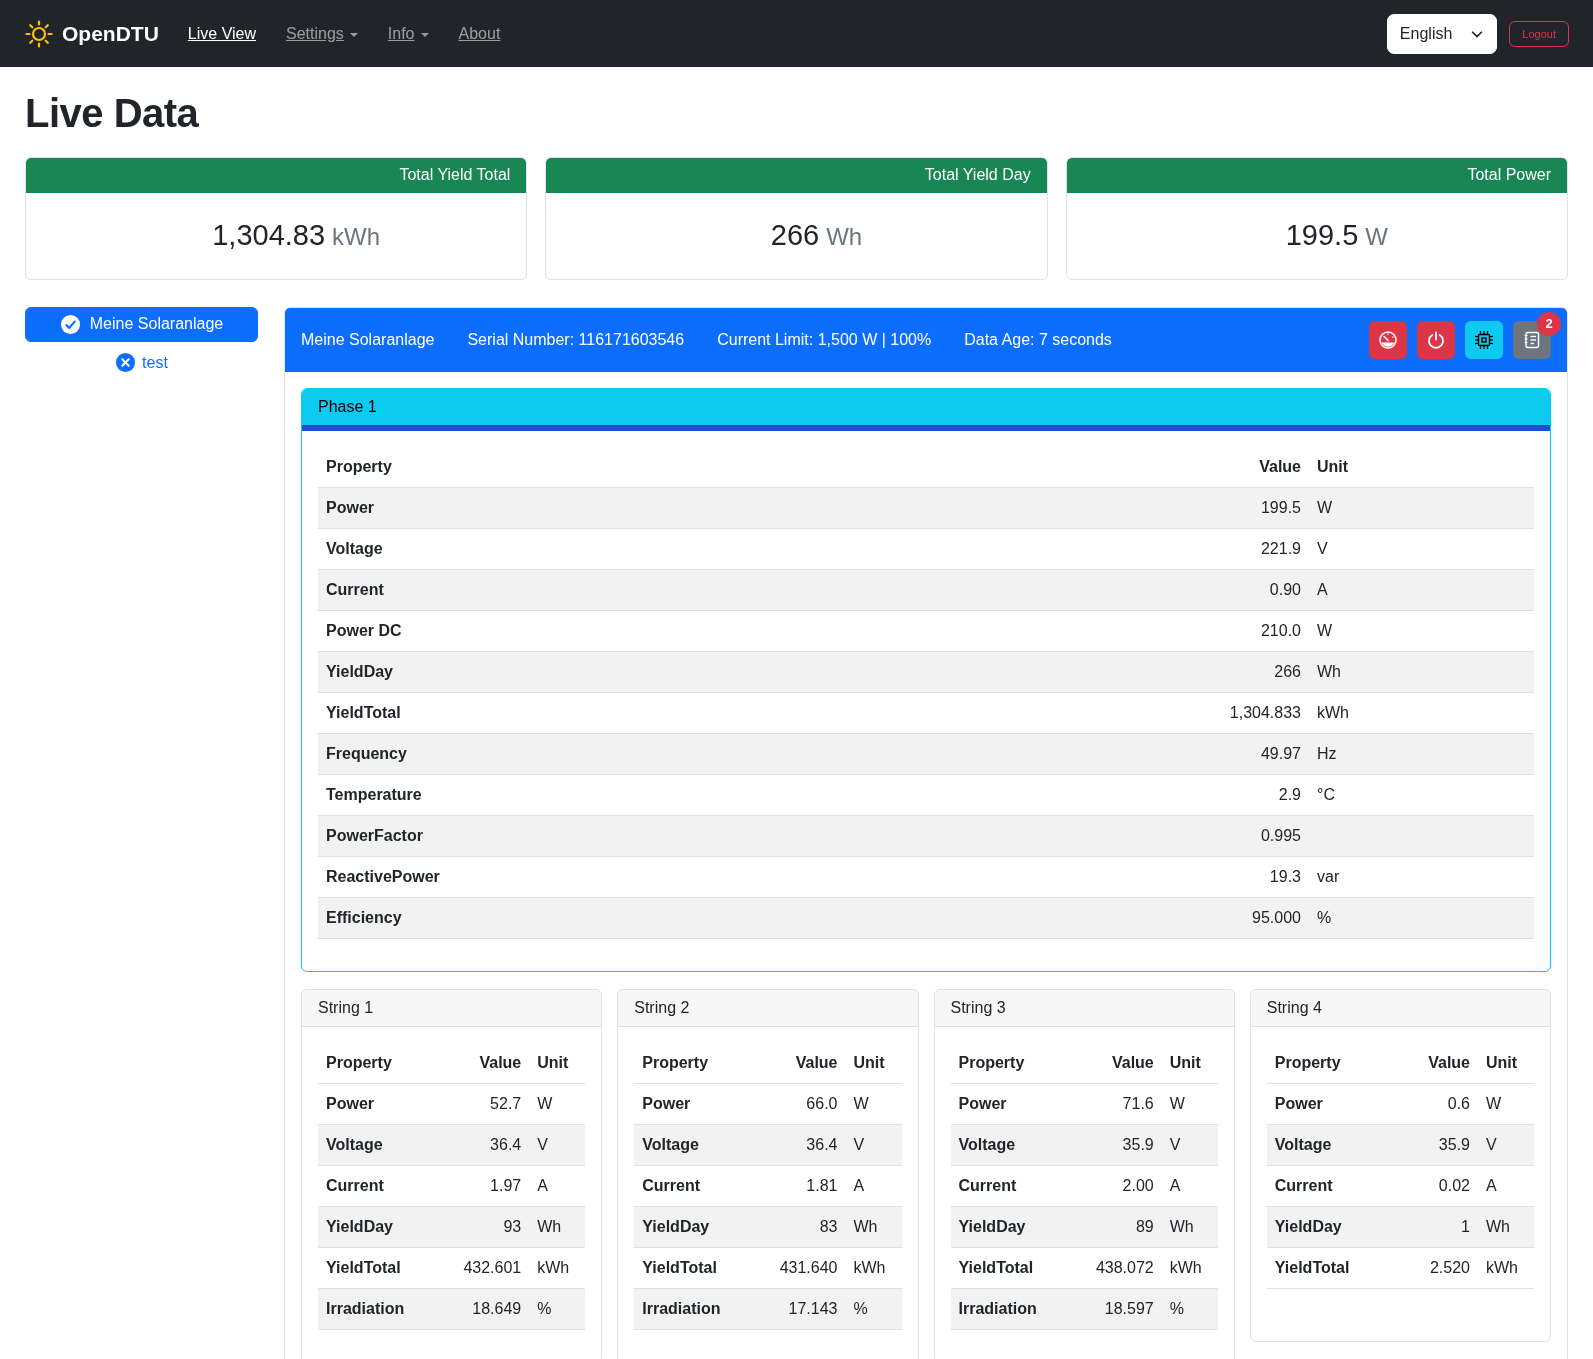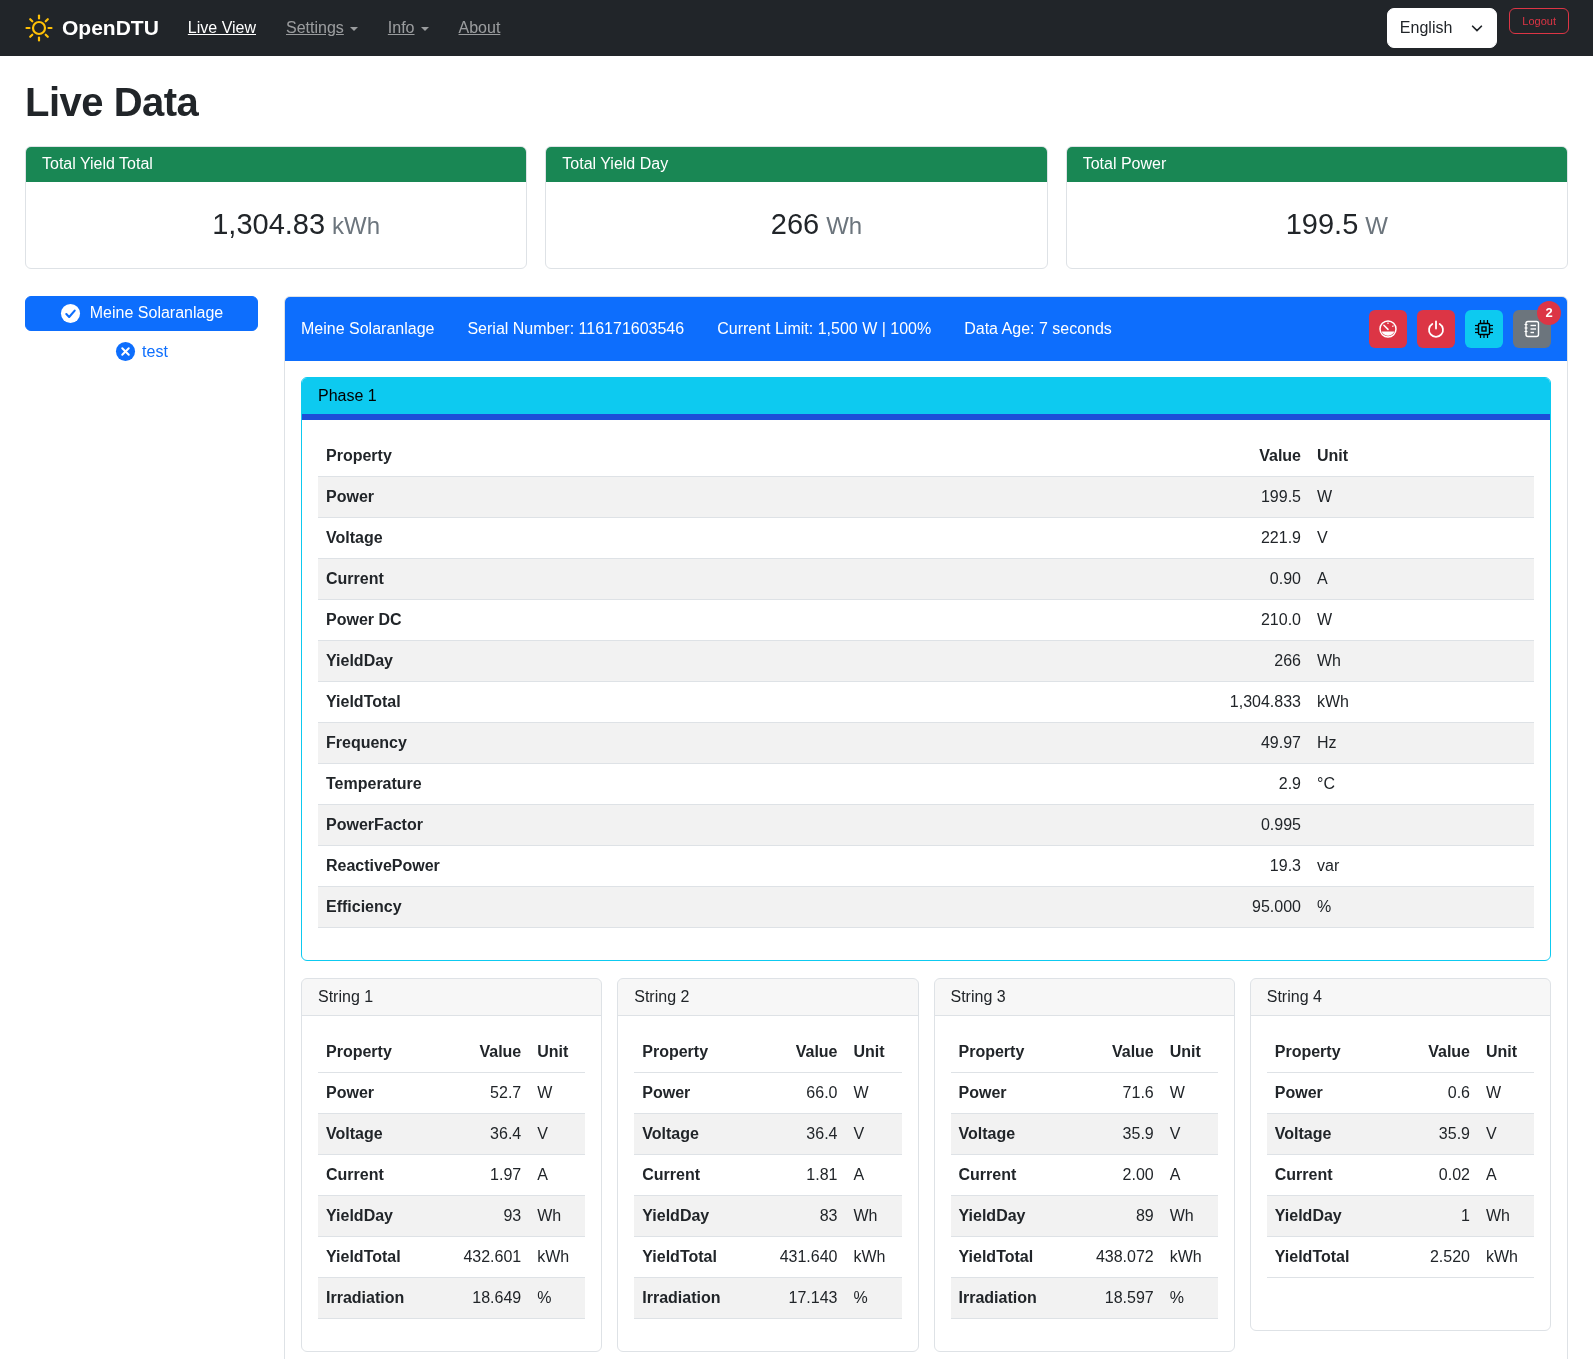--- a/index.html
+++ b/index.html
@@ -8,41 +8,41 @@
     font-family: "Liberation Sans", sans-serif;
     color: #212529;
     font-size: 16px;
     line-height: 1.5;
     width: 1593px;
   }
 
   
   .navbar {
     background: #212529;
-    height: 56px;
+    height: 67px;
     display: flex;
     align-items: center;
     padding: 16px 24px;
   }
   .brand { display: flex; align-items: center; gap: 8px; color: #fff; font-size: 21px; font-weight: 600; }
   .nav-links { display: flex; align-items: center; margin-left: 14px; }
   .nav-link {
     color: rgba(255,255,255,.55);
     padding: 8px 15px;
     cursor: pointer;
     white-space: nowrap;
     text-decoration: underline;
   }
   .nav-link.active { color: #fff; }
   .caret {
     display: inline-block; margin-left: 6px; vertical-align: 2px;
     border-left: 4px solid transparent; border-right: 4px solid transparent;
     border-top: 4.5px solid currentColor;
   }
-  .nav-right { margin-left: auto; display: flex; align-items: flex-start; gap: 12px; }
+  .nav-right { margin-left: auto; display: flex; align-items: center; gap: 12px; }
   .lang-select {
     background: #fff; color: #212529; border: 1px solid #fff; border-radius: 7px;
     padding: 7px 12px; display: inline-flex; align-items: center; gap: 18px; cursor: pointer;
   }
   .logout-btn {
     background: transparent; color: #dc3545; border: 1px solid #dc3545; border-radius: 6px;
     padding: 6px 12px; font-size: 11px; cursor: pointer; font-family: inherit;
   }
 
   
@@ -50,20 +50,21 @@
   h1.page-title { font-size: 40px; font-weight: 600; margin: 16px 0 14px 0; letter-spacing: -0.5px; }
 
   .card { border: 1px solid #dee2e6; border-radius: 6px; background: #fff; }
 
   
   .summary-row { display: flex; gap: 18px; margin-bottom: 27px; }
   .summary-card { flex: 1; overflow: visible; }
   .summary-card .card-header {
     background: #198754; color: #fff; padding: 5px 16px; border-radius: 5px 5px 0 0;
     border-bottom: 1px solid #198754;
+    text-align: right;
   }
   .summary-card .card-body { padding: 21px 16px; text-align: center; }
   .summary-value { font-size: 29px; font-weight: 500; color: #212529; margin-left: 40px; }
   .summary-unit { font-size: 24px; color: #6c757d; margin-left: 7px; font-weight: 400; }
 
   
   .content-row { display: flex; gap: 26px; align-items: flex-start; }
 
   
   .sidebar { width: 233px; flex-shrink: 0; }

